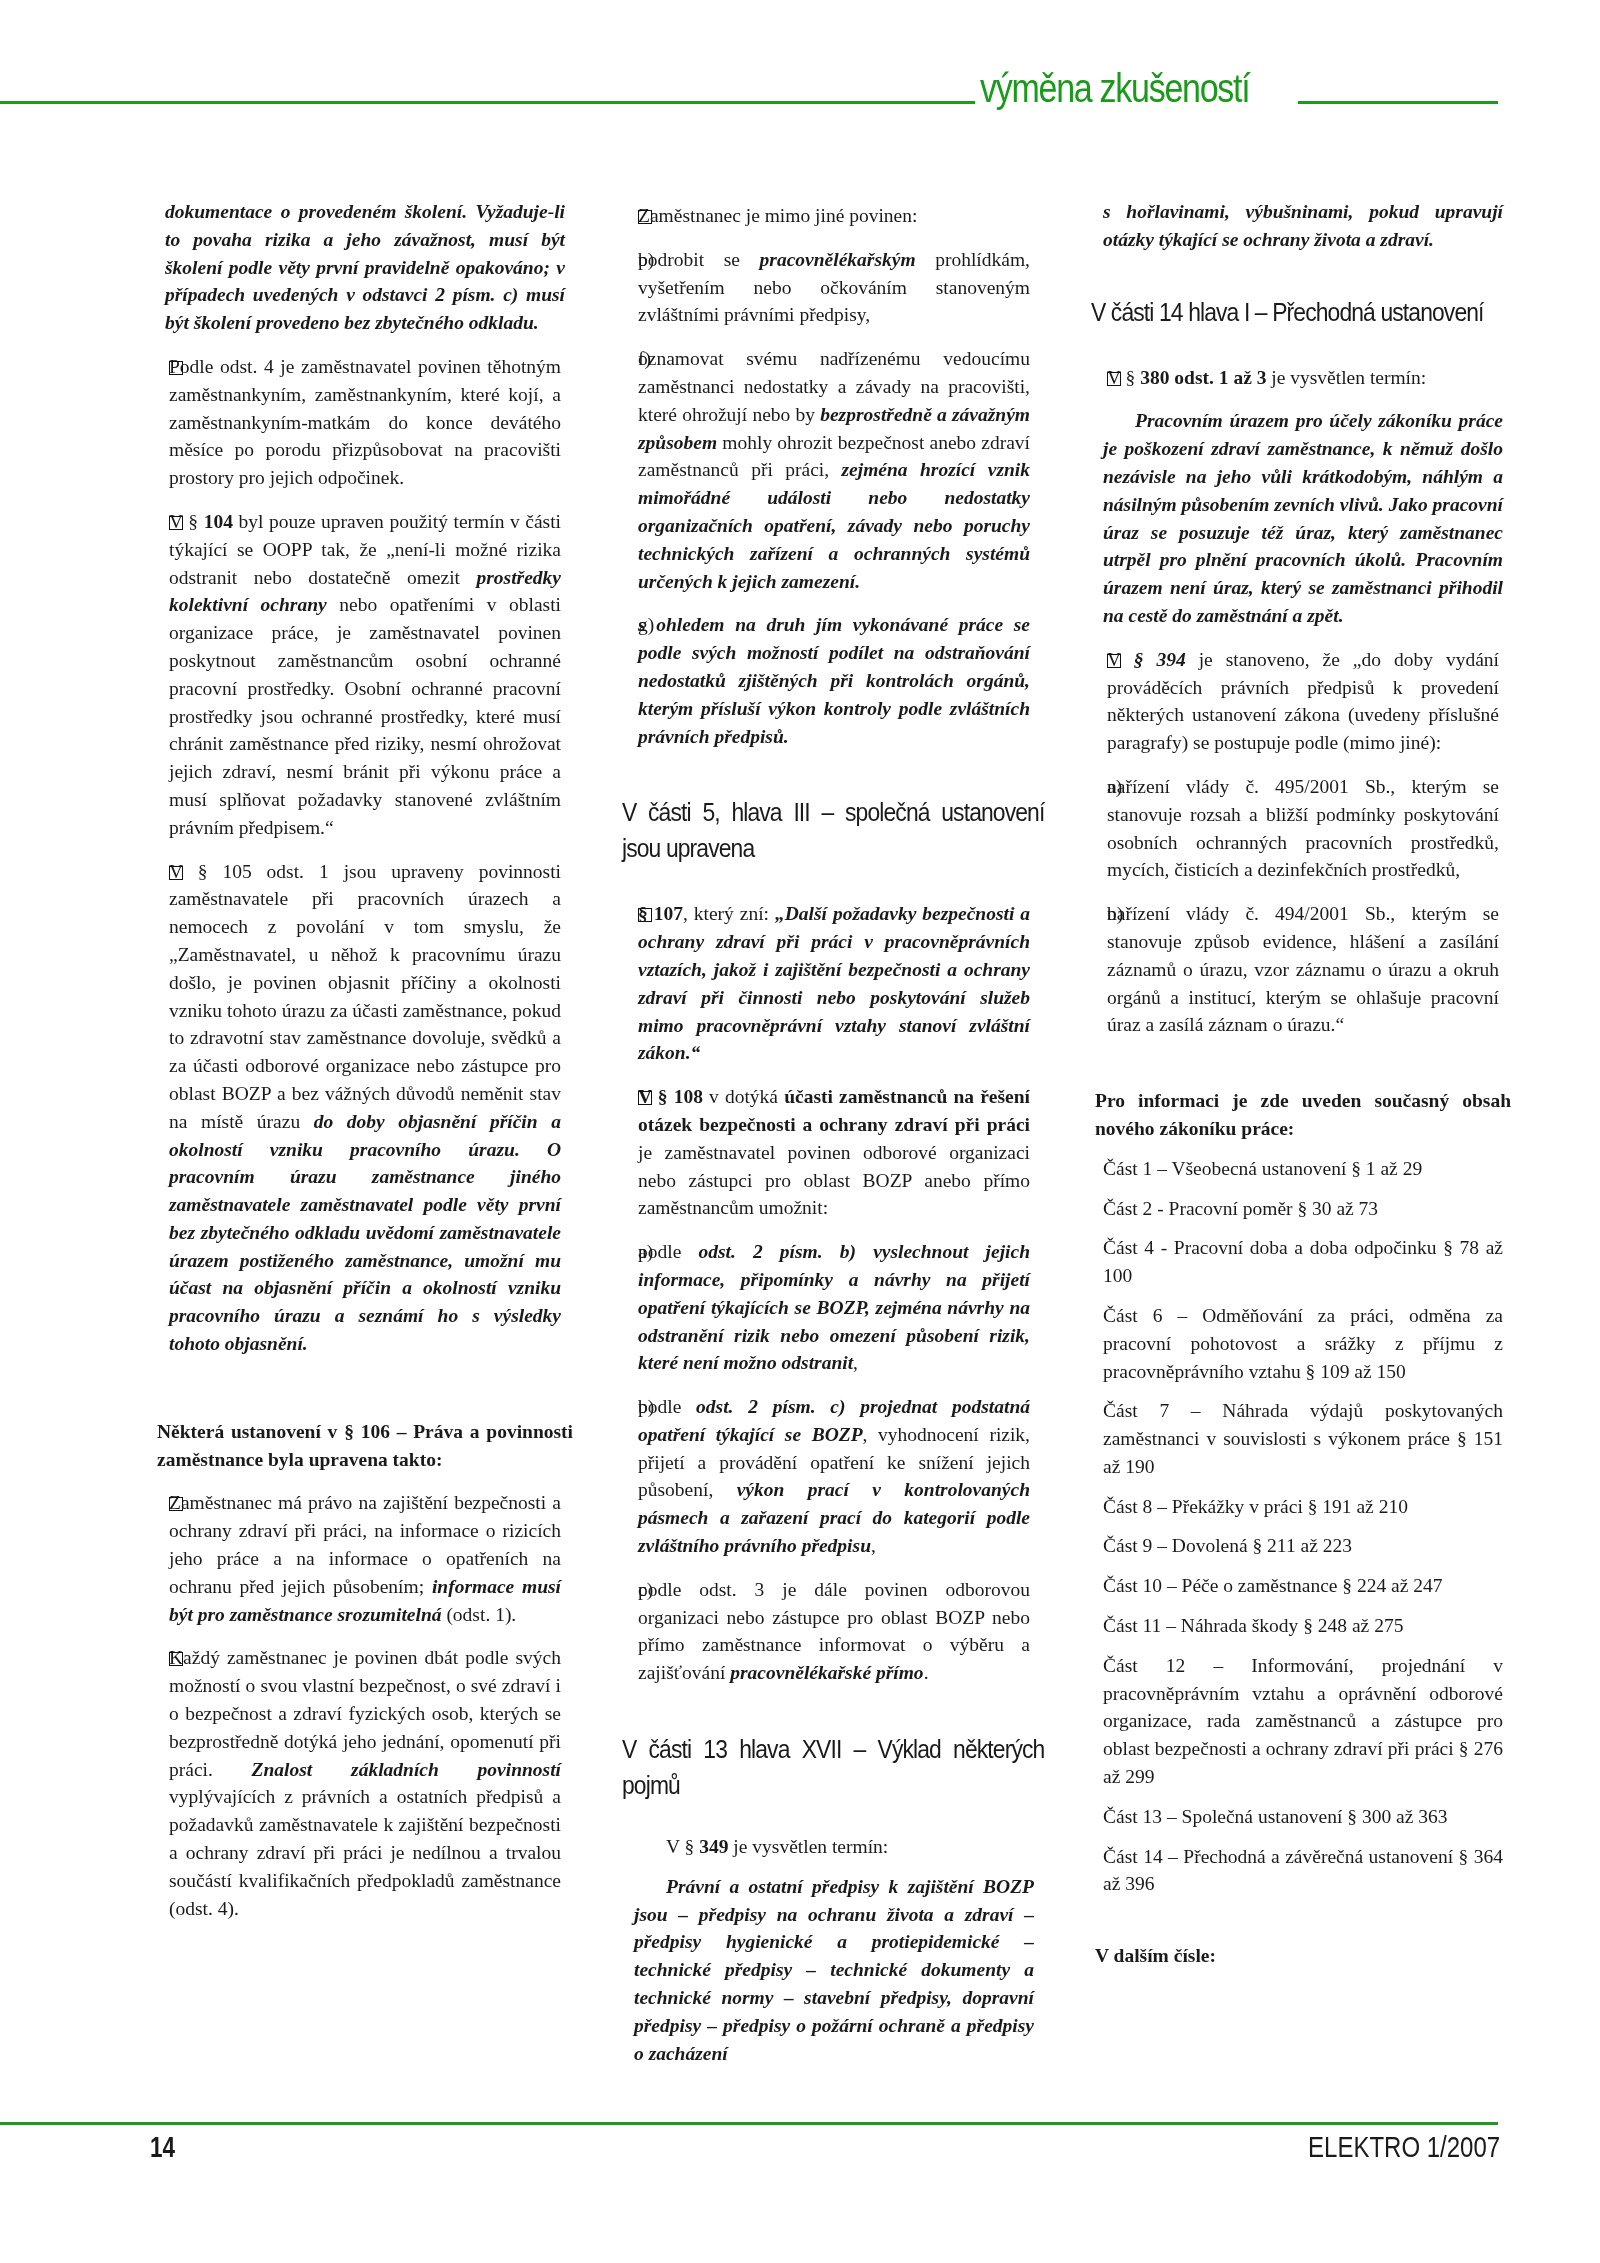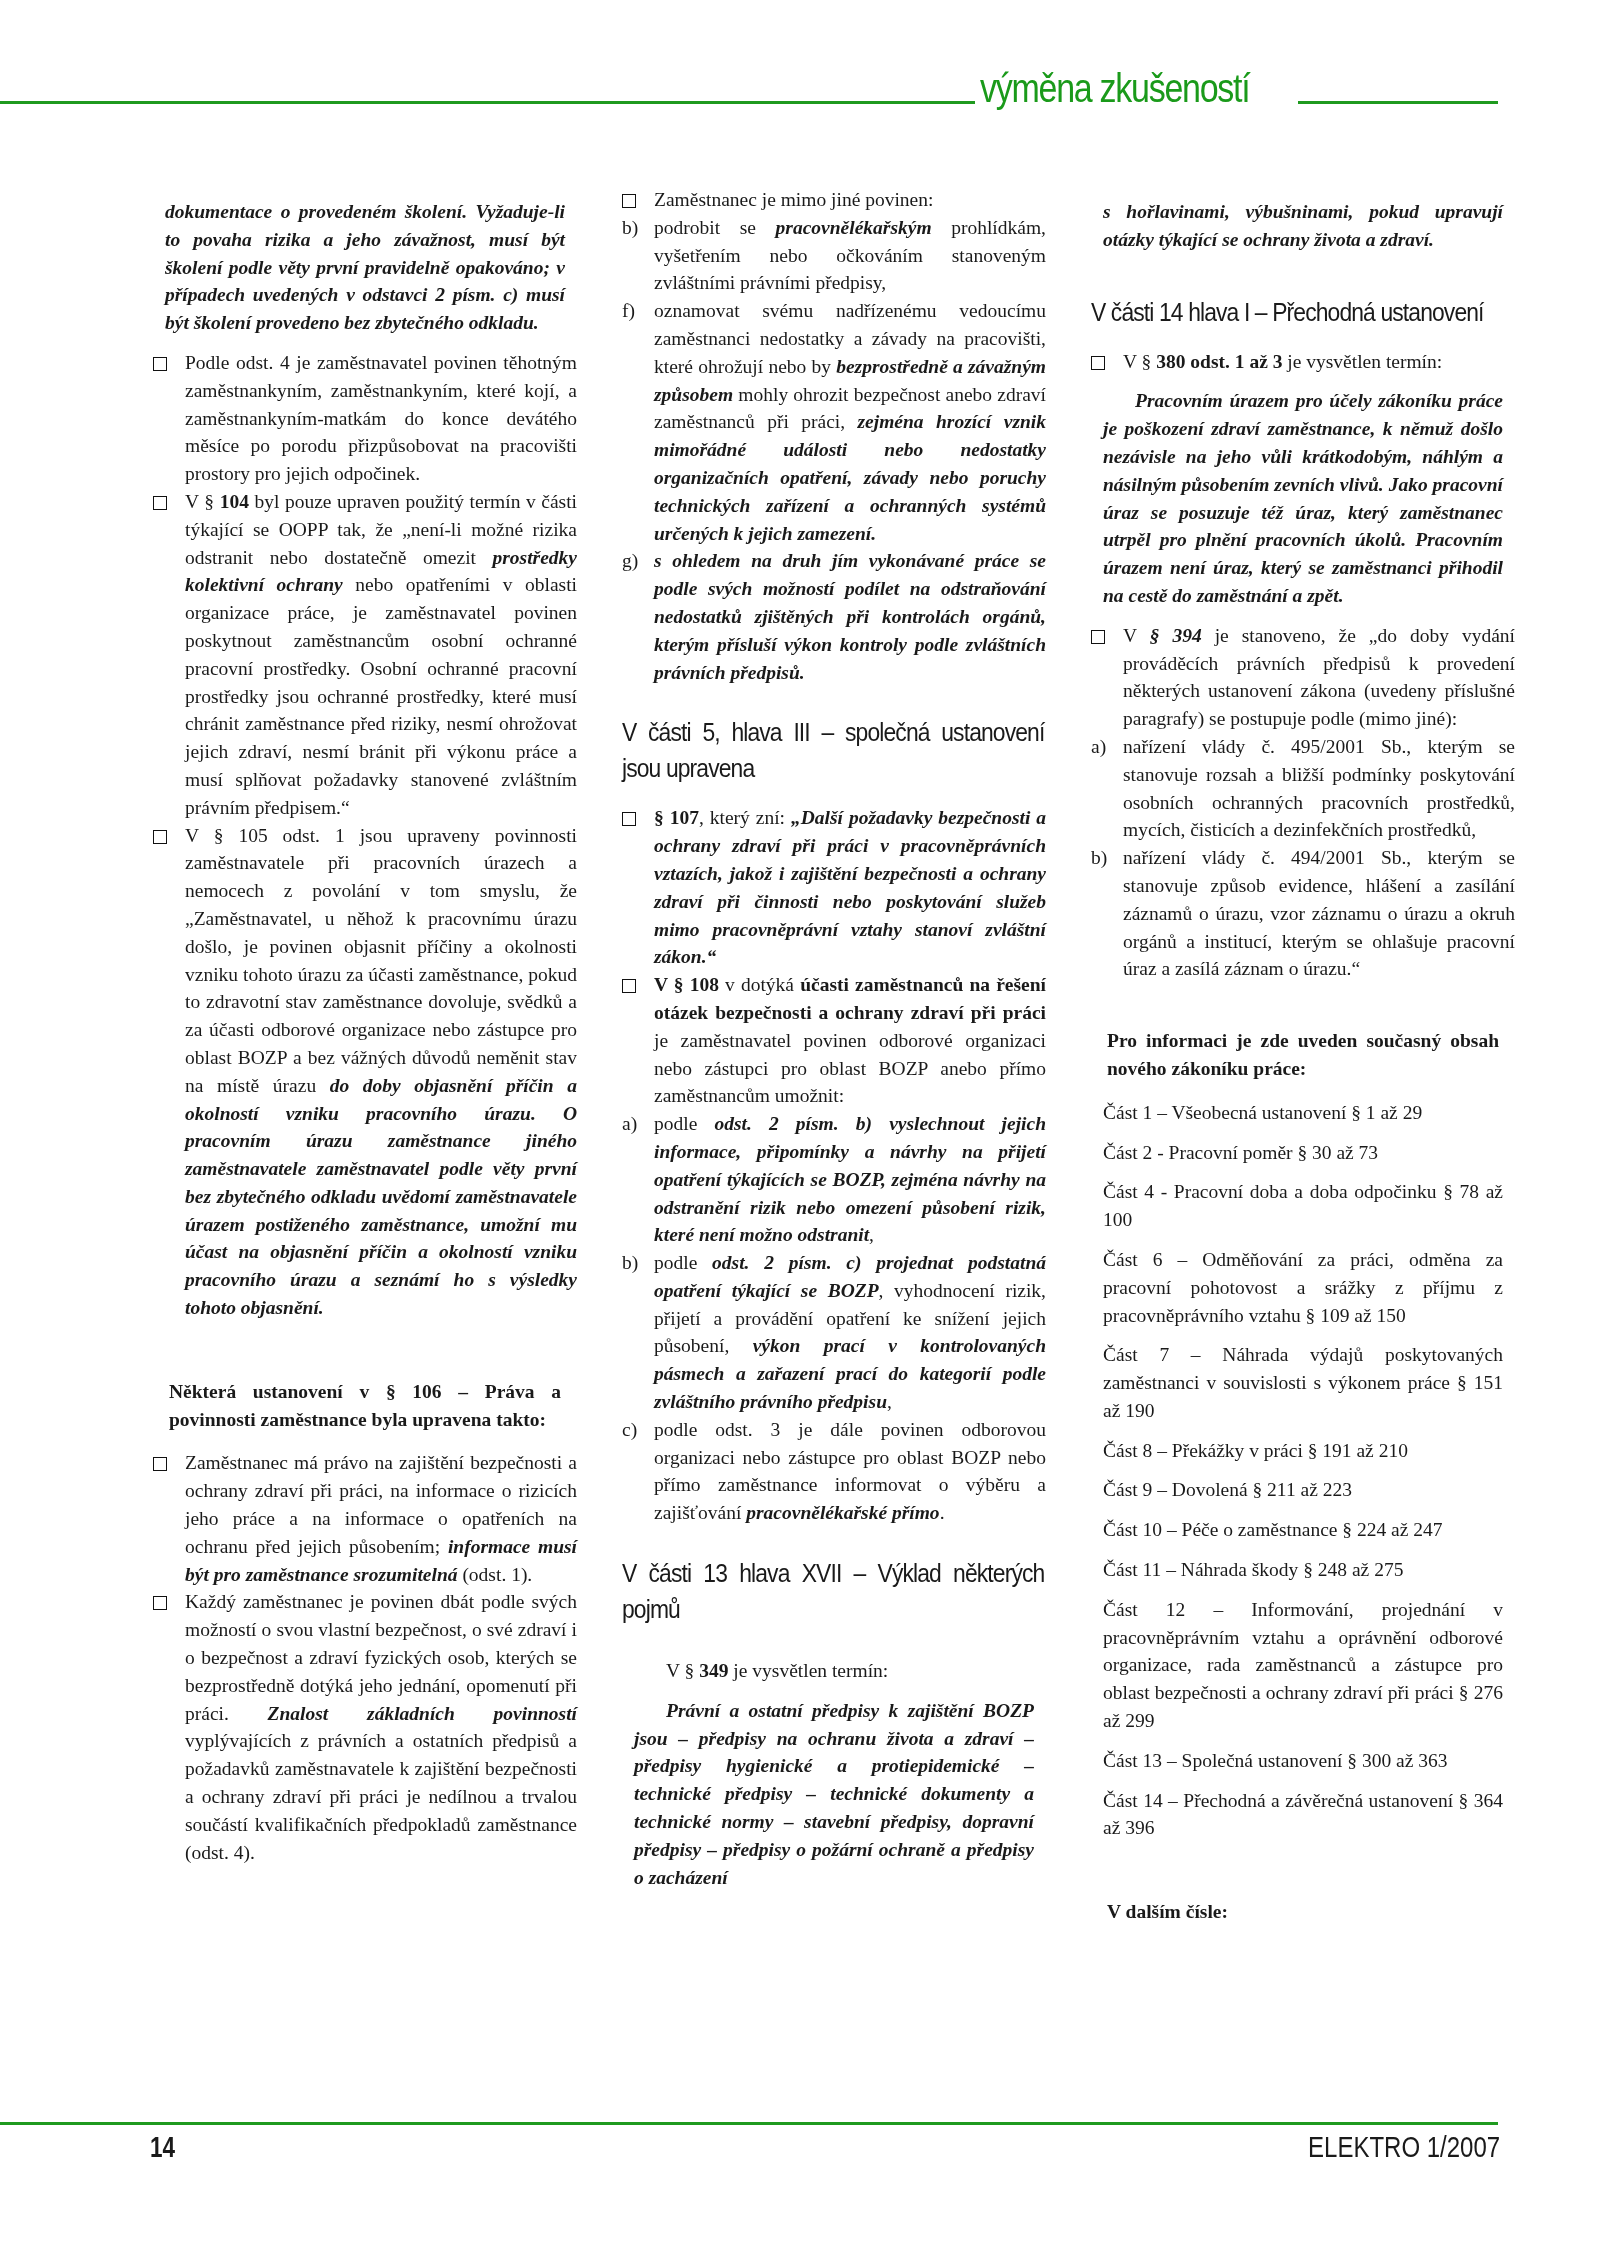--- a/index.html
+++ b/index.html
@@ -5,27 +5,27 @@
   html, body { margin:0; padding:0; background:#ffffff; }
   body { width:1600px; height:2263px; position:relative; overflow:hidden;
          font-family:"Liberation Serif", "DejaVu Serif", serif; color:#1a1a1a; }
   .hdr-line-left { position:absolute; left:0; top:101px; width:975px; height:3px; background:#1f9a1f; }
   .hdr-line-right { position:absolute; left:1298px; top:101px; width:200px; height:3px; background:#1f9a1f; }
   .hdr-title { position:absolute; left:980px; top:66px; font-family:"Liberation Sans", "DejaVu Sans", sans-serif;
                font-size:40px; color:#1a9a1a; letter-spacing:-1.5px; transform:scaleX(0.85); transform-origin:left top; }
   .col { position:absolute; top:186px; width:424px; font-size:19.5px; line-height:27.8px; text-align:justify; }
   .col1 { left:153px; } .col2 { left:622px; } .col3 { left:1091px; }
   .p { margin:12px; }
-  .item { position:relative; padding-left:32px; margin:0; }
+  .item { position:relative; margin:16px; }
   .item .mark { position:absolute; left:0; top:0; width:30px; }
   .box { display:inline-block; width:12px; height:12px; border:1.6px solid #111; margin-top:8px; }
   .bi { font-weight:bold; font-style:italic; }
   .b { font-weight:bold; }
   .i { font-style:italic; }
-  .heading-bold { font-weight:bold; margin:16px; }
+  .heading-bold { font-weight:bold; margin:4px; }
   .sans-h { font-family:"Liberation Sans", "DejaVu Sans", sans-serif; font-size:26px; line-height:36px;
             letter-spacing:-1px; margin:0; transform:scaleX(0.88); transform-origin:left top; width:480px; }
   .first-indent { text-indent:32px; }
   .gap-s { height:18px; } .gap-m { height:28px; } .gap-l { height:40px; }
   .ftr-line { position:absolute; left:0; top:2122px; width:1498px; height:3px; background:#1f9a1f; }
   .ftr-page { position:absolute; left:150px; top:2130px; font-family:"Liberation Sans", "DejaVu Sans", sans-serif;
               font-weight:bold; font-size:30px; transform:scaleX(0.75); transform-origin:left top; }
   .ftr-mag { position:absolute; right:100px; top:2130px; font-family:"Liberation Sans", "DejaVu Sans", sans-serif;
              font-size:30px; transform:scaleX(0.8); transform-origin:right top; }
 </style>

